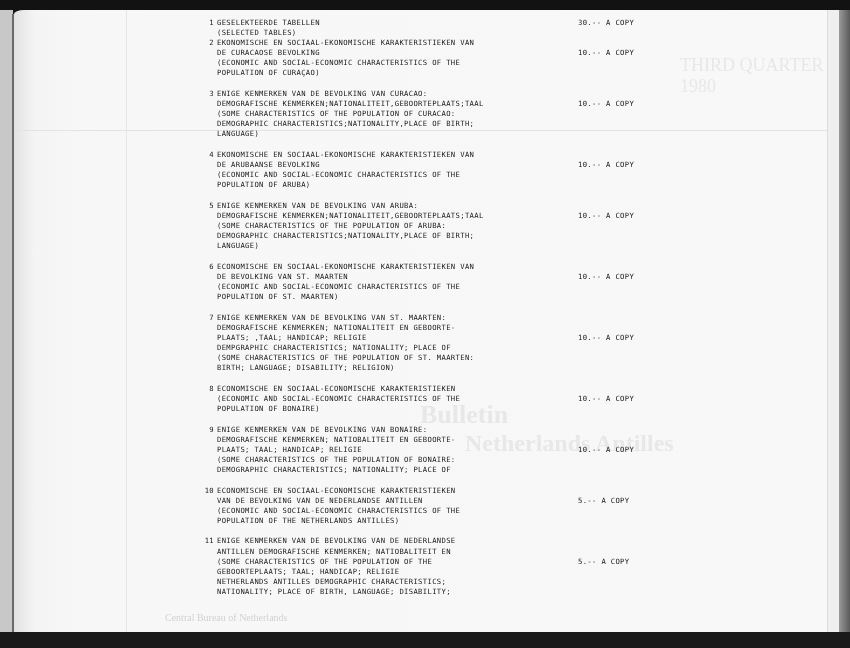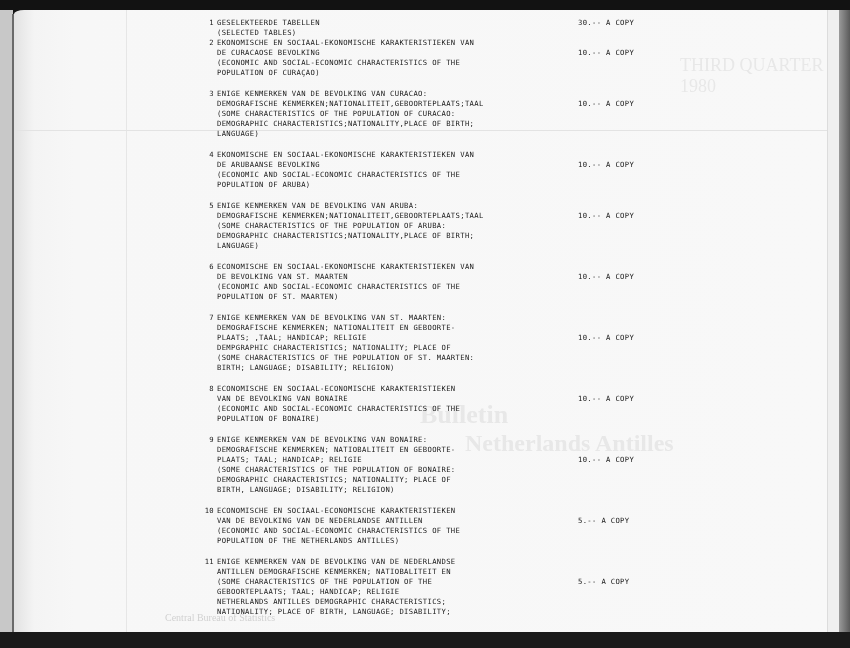--- a/index.html
+++ b/index.html
@@ -52,21 +52,21 @@
 <div class="page"></div>
 <div class="fold-v"></div>
 <div class="fold-h"></div>
 <div class="right-edge"></div>
 <div class="right-shadow"></div>
 <div class="frame-bottom"></div>
 
 <div class="ghost ghost-1">THIRD QUARTER 1980</div>
 <div class="ghost ghost-2">Bulletin</div>
 <div class="ghost ghost-3">Netherlands Antilles</div>
-<div class="ghost ghost-4">Central Bureau of Statistics</div>
+<div class="ghost ghost-4">Central Bureau of Netherlands</div>
 
 <div class="content">
   <div id="items">
       <div class="item" style="margin-top: 0px; margin-bottom: 0px;">
         <span class="item-num">1</span>
         <div class="item-lines">
           <span class="item-line">GESELEKTEERDE TABELLEN</span>
           <span class="item-line">(SELECTED TABLES)</span>
         </div>
         <span class="price" style="top: 0px;">30.-- A COPY</span>
@@ -132,35 +132,33 @@
           <span class="item-line">DEMPGRAPHIC CHARACTERISTICS; NATIONALITY; PLACE OF</span>
           <span class="item-line">(SOME CHARACTERISTICS OF THE POPULATION OF ST. MAARTEN:</span>
           <span class="item-line">BIRTH; LANGUAGE; DISABILITY; RELIGION)</span>
         </div>
         <span class="price" style="top: 20.2px;">10.-- A COPY</span>
       </div>
       <div class="item">
         <span class="item-num">8</span>
         <div class="item-lines">
           <span class="item-line">ECONOMISCHE EN SOCIAAL-ECONOMISCHE KARAKTERISTIEKEN</span>
-          <span class="item-line">VAN DE BEVOLKING VAN BONAIRE</span>
           <span class="item-line">(ECONOMIC AND SOCIAL-ECONOMIC CHARACTERISTICS OF THE</span>
           <span class="item-line">POPULATION OF BONAIRE)</span>
         </div>
         <span class="price" style="top: 10.1px;">10.-- A COPY</span>
       </div>
       <div class="item">
         <span class="item-num">9</span>
         <div class="item-lines">
           <span class="item-line">ENIGE KENMERKEN VAN DE BEVOLKING VAN BONAIRE:</span>
           <span class="item-line">DEMOGRAFISCHE KENMERKEN; NATIOBALITEIT EN GEBOORTE-</span>
           <span class="item-line">PLAATS; TAAL; HANDICAP; RELIGIE</span>
           <span class="item-line">(SOME CHARACTERISTICS OF THE POPULATION OF BONAIRE:</span>
           <span class="item-line">DEMOGRAPHIC CHARACTERISTICS; NATIONALITY; PLACE OF</span>
-          <span class="item-line">BIRTH, LANGUAGE; DISABILITY; RELIGION)</span>
         </div>
         <span class="price" style="top: 20.2px;">10.-- A COPY</span>
       </div>
       <div class="item">
         <span class="item-num">10</span>
         <div class="item-lines">
           <span class="item-line">ECONOMISCHE EN SOCIAAL-ECONOMISCHE KARAKTERISTIEKEN</span>
           <span class="item-line">VAN DE BEVOLKING VAN DE NEDERLANDSE ANTILLEN</span>
           <span class="item-line">(ECONOMIC AND SOCIAL-ECONOMIC CHARACTERISTICS OF THE</span>
           <span class="item-line">POPULATION OF THE NETHERLANDS ANTILLES)</span>

